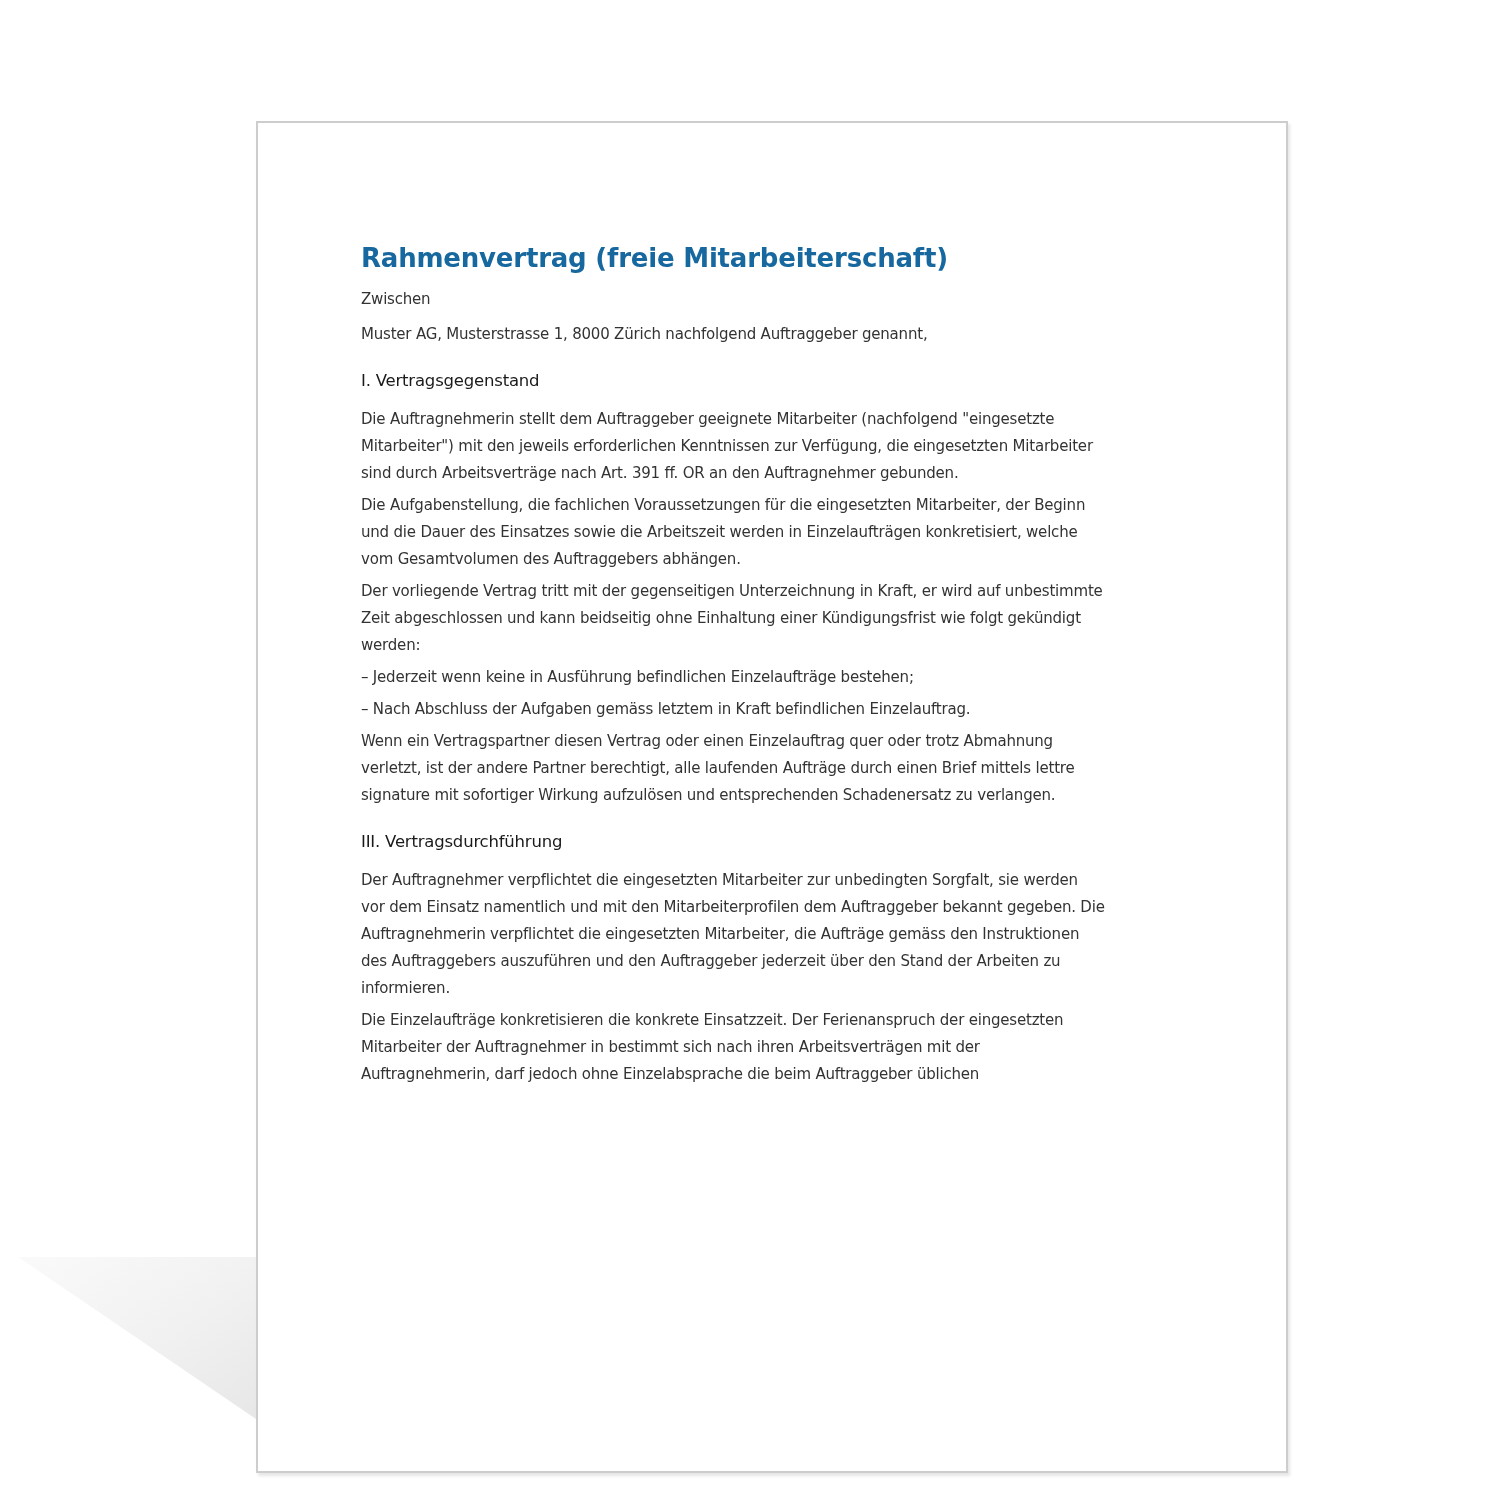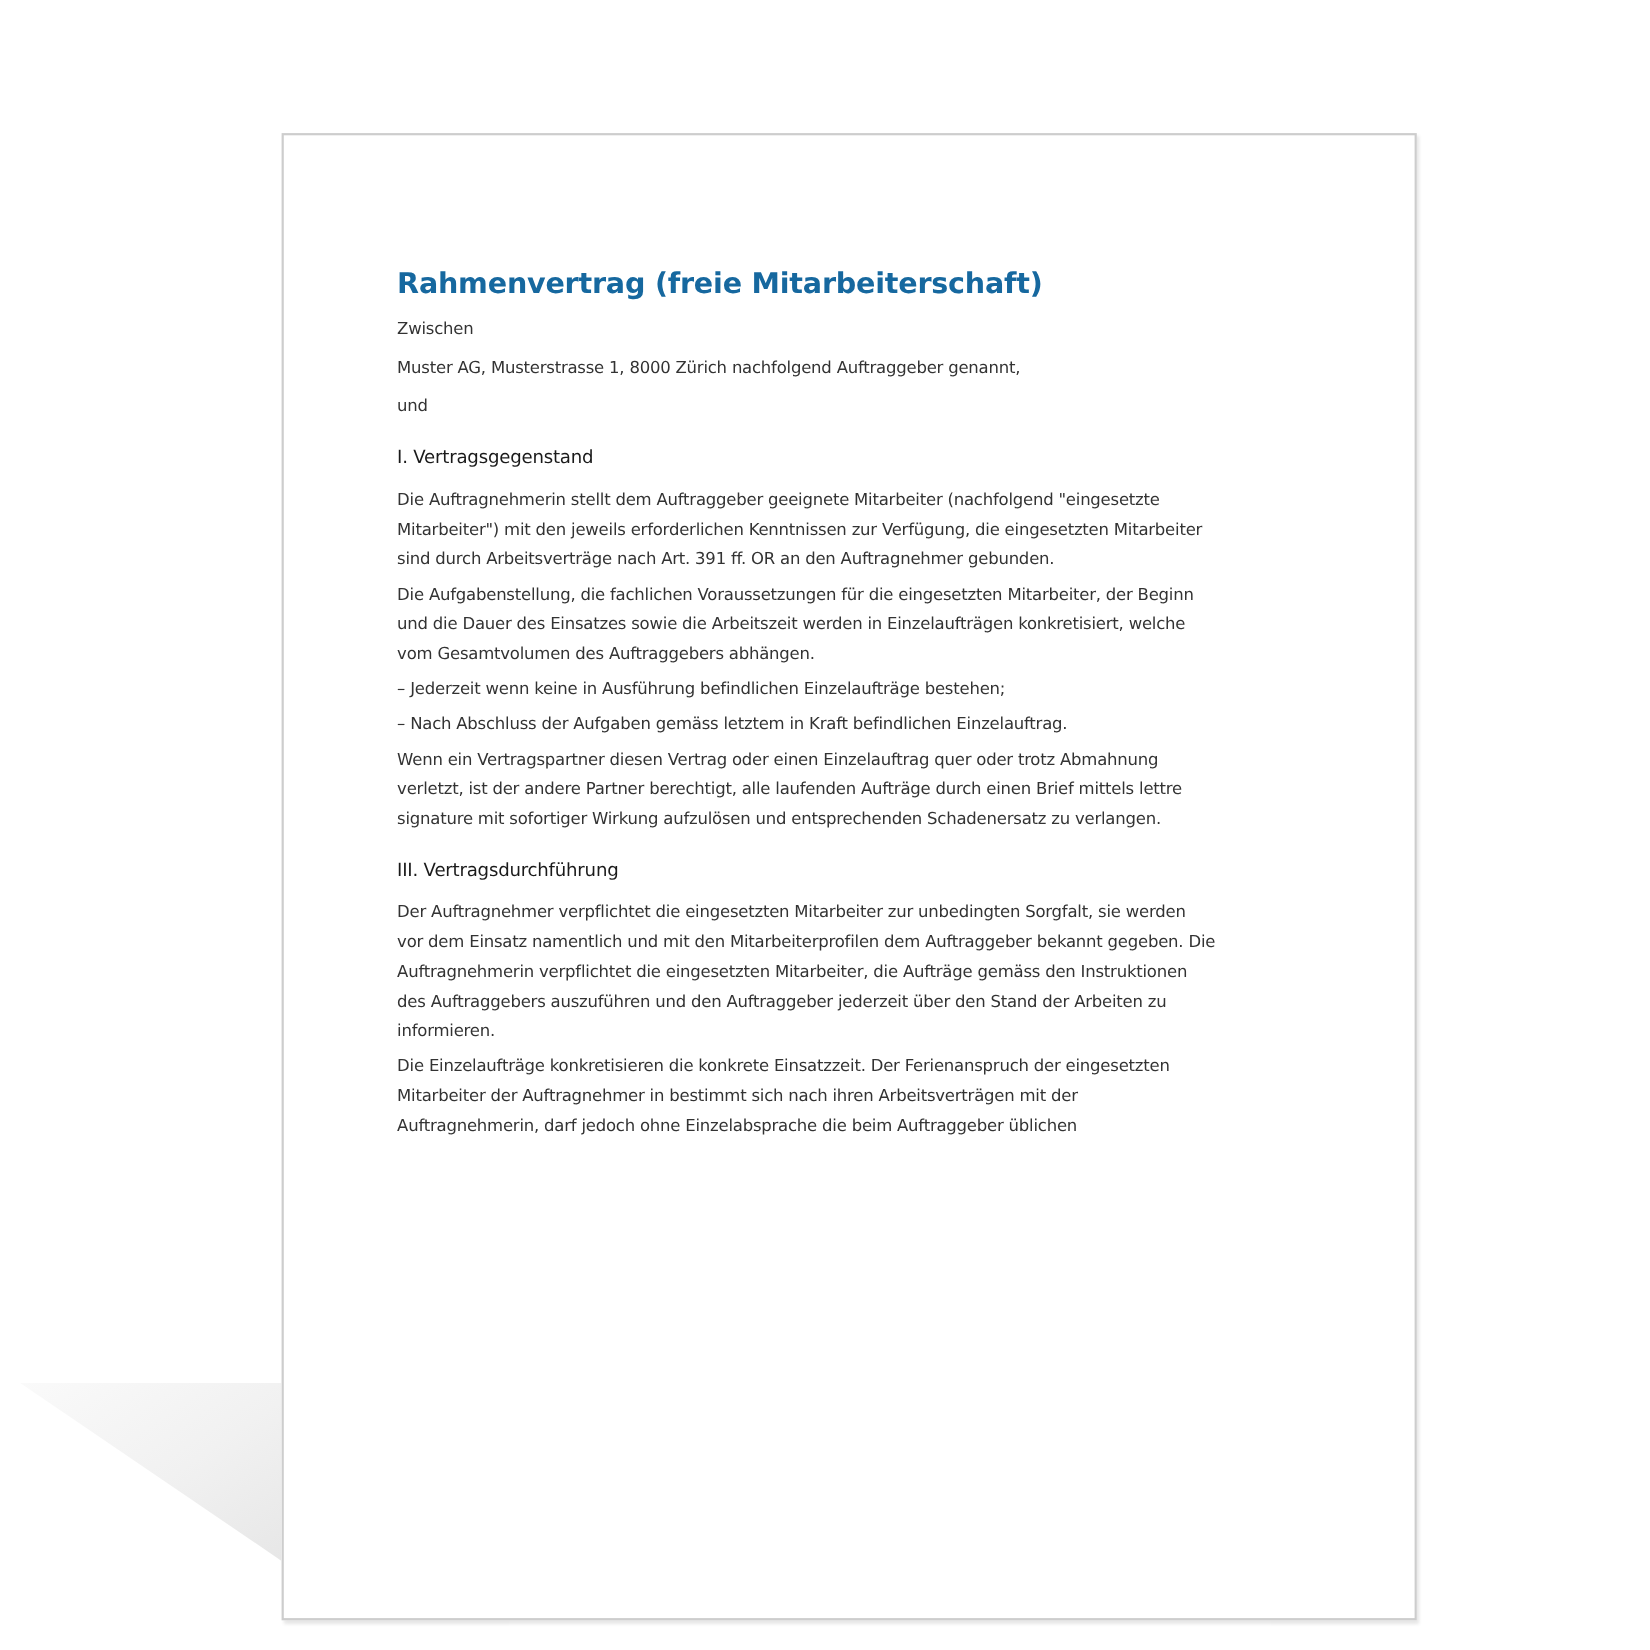--- a/index.html
+++ b/index.html
@@ -75,29 +75,29 @@
 
   <div class="corner-shadow"></div>
 
   <div class="page">
     <div class="content">
 
       <h1 class="doc-title">Rahmenvertrag (freie Mitarbeiterschaft)</h1>
 
       <p class="intro">Zwischen</p>
       <p class="intro">Muster AG, Musterstrasse 1, 8000 Zürich nachfolgend Auftraggeber genannt,</p>
-      <p class="intro">und</p>
 
       <section>
         <h2 class="sec-heading">I. Vertragsgegenstand</h2>
         <p>Die Auftragnehmerin stellt dem Auftraggeber geeignete Mitarbeiter (nachfolgend "eingesetzte Mitarbeiter") mit den jeweils erforderlichen Kenntnissen zur Verfügung, die eingesetzten Mitarbeiter sind durch Arbeitsverträge nach Art. 391 ff. OR an den Auftragnehmer gebunden.</p>
         <p>Die Aufgabenstellung, die fachlichen Voraussetzungen für die eingesetzten Mitarbeiter, der Beginn und die Dauer des Einsatzes sowie die Arbeitszeit werden in Einzelaufträgen konkretisiert, welche vom Gesamtvolumen des Auftraggebers abhängen.</p>
       </section>
 
       <section>
+        <p>Der vorliegende Vertrag tritt mit der gegenseitigen Unterzeichnung in Kraft, er wird auf unbestimmte Zeit abgeschlossen und kann beidseitig ohne Einhaltung einer Kündigungsfrist wie folgt gekündigt werden:</p>
         <p>– Jederzeit wenn keine in Ausführung befindlichen Einzelaufträge bestehen;</p>
         <p>– Nach Abschluss der Aufgaben gemäss letztem in Kraft befindlichen Einzelauftrag.</p>
         <p>Wenn ein Vertragspartner diesen Vertrag oder einen Einzelauftrag quer oder trotz Abmahnung verletzt, ist der andere Partner berechtigt, alle laufenden Aufträge durch einen Brief mittels lettre signature mit sofortiger Wirkung aufzulösen und entsprechenden Schadenersatz zu verlangen.</p>
       </section>
 
       <section>
         <h2 class="sec-heading">III. Vertragsdurchführung</h2>
         <p>Der Auftragnehmer verpflichtet die eingesetzten Mitarbeiter zur unbedingten Sorgfalt, sie werden vor dem Einsatz namentlich und mit den Mitarbeiterprofilen dem Auftraggeber bekannt gegeben. Die Auftragnehmerin verpflichtet die eingesetzten Mitarbeiter, die Aufträge gemäss den Instruktionen des Auftraggebers auszuführen und den Auftraggeber jederzeit über den Stand der Arbeiten zu informieren.</p>
         <p>Die Einzelaufträge konkretisieren die konkrete Einsatzzeit. Der Ferienanspruch der eingesetzten Mitarbeiter der Auftragnehmer in bestimmt sich nach ihren Arbeitsverträgen mit der Auftragnehmerin, darf jedoch ohne Einzelabsprache die beim Auftraggeber üblichen</p>
       </section>

